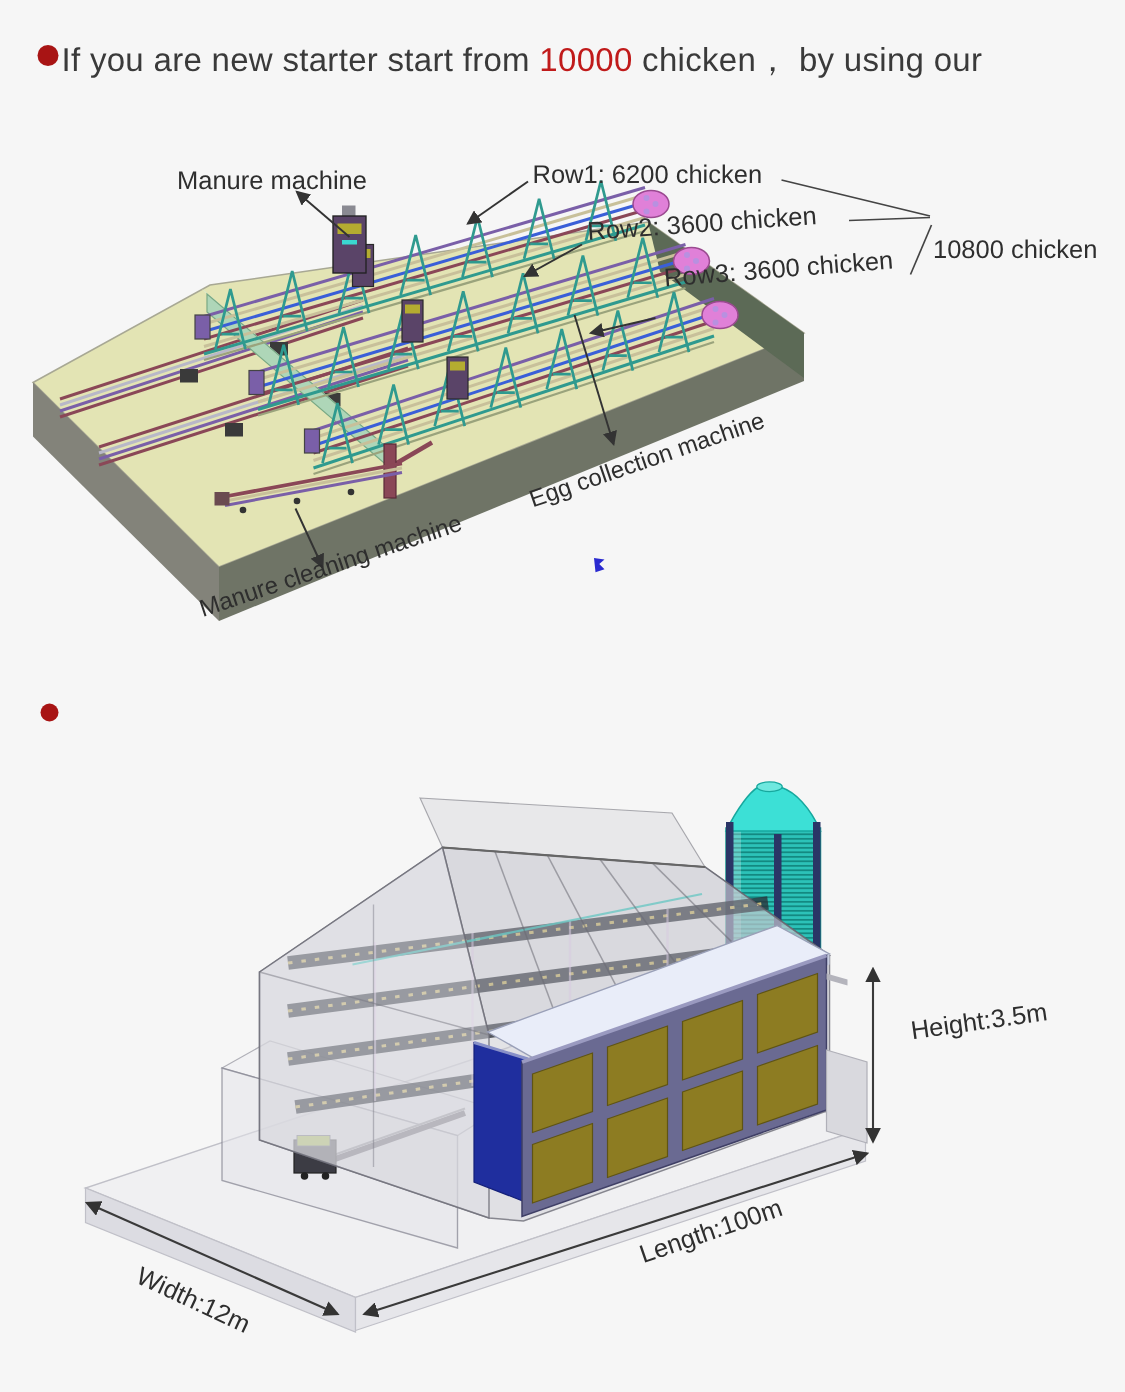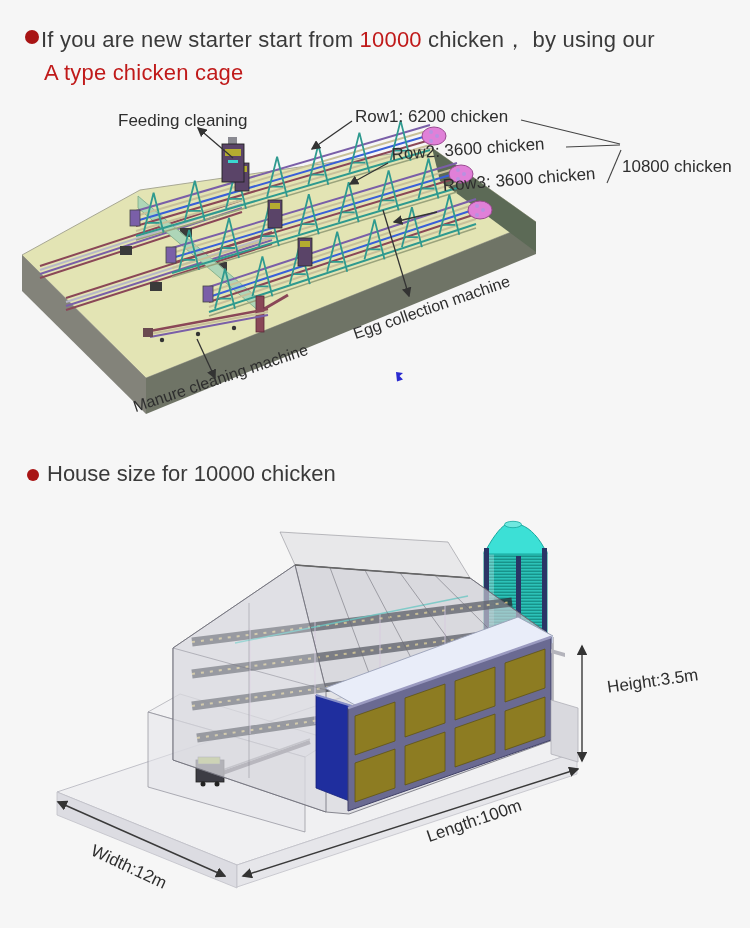--- a/index.html
+++ b/index.html
@@ -275,30 +275,28 @@
       <path d="M58,802 L225,876" marker-start="url(#ah)" marker-end="url(#ah)"></path>
       <path d="M243,876 L578,769" marker-start="url(#ah)" marker-end="url(#ah)"></path>
     </g>
   </g>
 </svg>
 
 <div class="bullet" style="left:25px;top:30px;width:14px;height:14px;"></div>
 <div class="lbl intro-line" style="left:41px;top:25px;">
   <span>If you are new starter start from </span><span class="red">10000</span><span> chicken，  by using our</span>
 </div>
-<div class="lbl intro-line red" style="left:44px;top:60px;">A type chicken cage</div>
-
-<div class="lbl fig-label" style="left:118px;top:111px;">Feeding cleaning</div>
+
+<div class="lbl fig-label" style="left:118px;top:111px;">Manure machine</div>
 <div class="lbl fig-label" style="left:355px;top:107px;">Row1: 6200 chicken</div>
 <div class="lbl fig-label rot" style="left:391px;top:145px;transform:rotate(-4deg);">Row2: 3600 chicken</div>
 <div class="lbl fig-label rot" style="left:442px;top:176px;transform:rotate(-4.5deg);">Row3: 3600 chicken</div>
 <div class="lbl fig-label" style="left:622px;top:129px;margin-top:28px;">10800 chicken</div>
 <div class="lbl fig-label-sm rot" style="left:351px;top:326px;transform:rotate(-19deg);">Egg collection machine</div>
 <div class="lbl fig-label-sm rot" style="left:131px;top:399px;transform:rotate(-18.5deg);">Manure cleaning machine</div>
 
 <div class="bullet" style="left:27px;top:469px;width:12px;height:12px;"></div>
-<div class="lbl heading" style="left:47px;top:461px;">House size for 10000 chicken</div>
 
 <div class="lbl fig-label rot" style="left:606px;top:678px;transform:rotate(-8deg);">Height:3.5m</div>
 <div class="lbl fig-label rot" style="left:424px;top:828px;transform:rotate(-19deg);">Length:100m</div>
 <div class="lbl fig-label rot" style="left:96px;top:841px;transform:rotate(25deg);">Width:12m</div>
 
 </div>
 
 </body></html>

